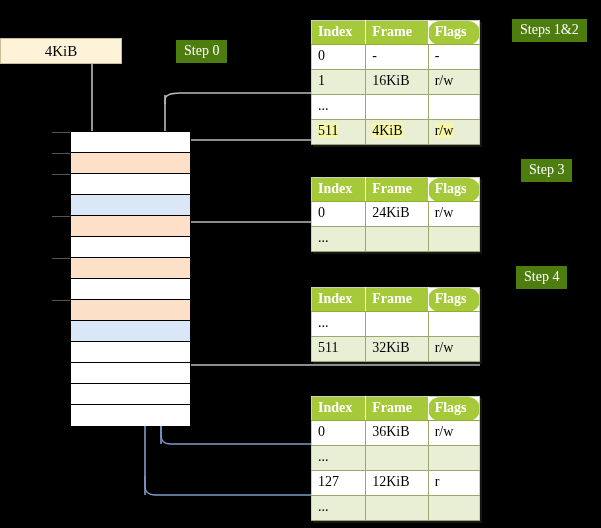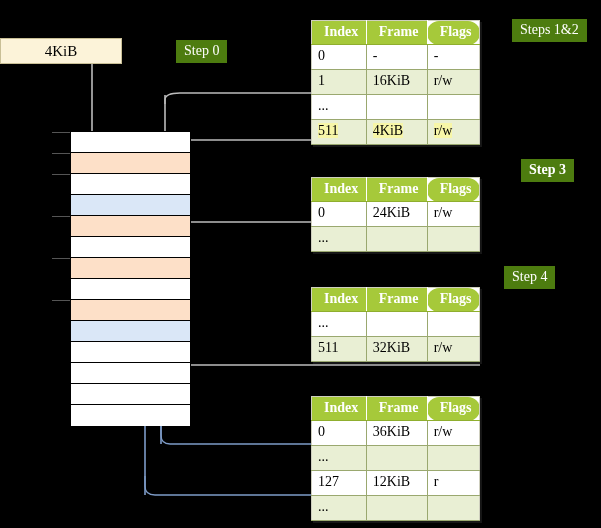--- a/index.html
+++ b/index.html
@@ -70,21 +70,21 @@
     border: 1px solid #cfcfbf;
     background: #ffffff;
     font-size: 14px;
     box-shadow: 2px 2px 0 rgba(40,40,40,0.55);
   }
   .ptable th {
     background: #a6c93a;
     color: #ffffff;
     font-weight: bold;
     text-align: left;
-    padding: 3px 6px 4px 12px;
+    padding: 3px 6px 4px 6px;
     border-right: 1px solid #ffffff;
     border-bottom: 1px solid #8fae2e;
     font-size: 14px;
     white-space: nowrap;
   }
   .ptable th:last-child { border-right: none; border-radius: 12px; }
   .ptable td {
     padding: 3px 6px 4px 6px;
     border-right: 1px solid #9aa86f;
     border-bottom: 1px solid #9aa86f;
@@ -147,24 +147,24 @@
   <div class="src-box" style="left:0px; top:38px; width:120px; height:24px;">
     <span>4KiB</span>
   </div>
 
   <div class="step-badge" style="left:176px; top:40px;">
     <span>Step 0</span>
   </div>
   <div class="step-badge" style="left:512px; top:19px;">
     <span>Steps 1&amp;2</span>
   </div>
-  <div class="step-badge" style="left:521px; top:159px;font-weight:bold;">
+  <div class="step-badge" style="left:521px; top:159px;">
     <span>Step 3</span>
   </div>
-  <div class="step-badge" style="left:504px; top:266px;">
+  <div class="step-badge" style="left:516px; top:266px;">
     <span>Step 4</span>
   </div>
 
   <div class="mem-col" id="mem-col" style="left: 70px; top: 131px; width: 121px; height: 284px;">
       <div class="mem-row" style="height: 21px; background: rgb(255, 255, 255); position: relative;">
         <span class="mem-tick" style="top: 0px;"></span>
       </div>
       <div class="mem-row" style="height: 21px; background: rgb(253, 224, 200); position: relative;">
         <span class="mem-tick" style="top: 0px;"></span>
       </div>

